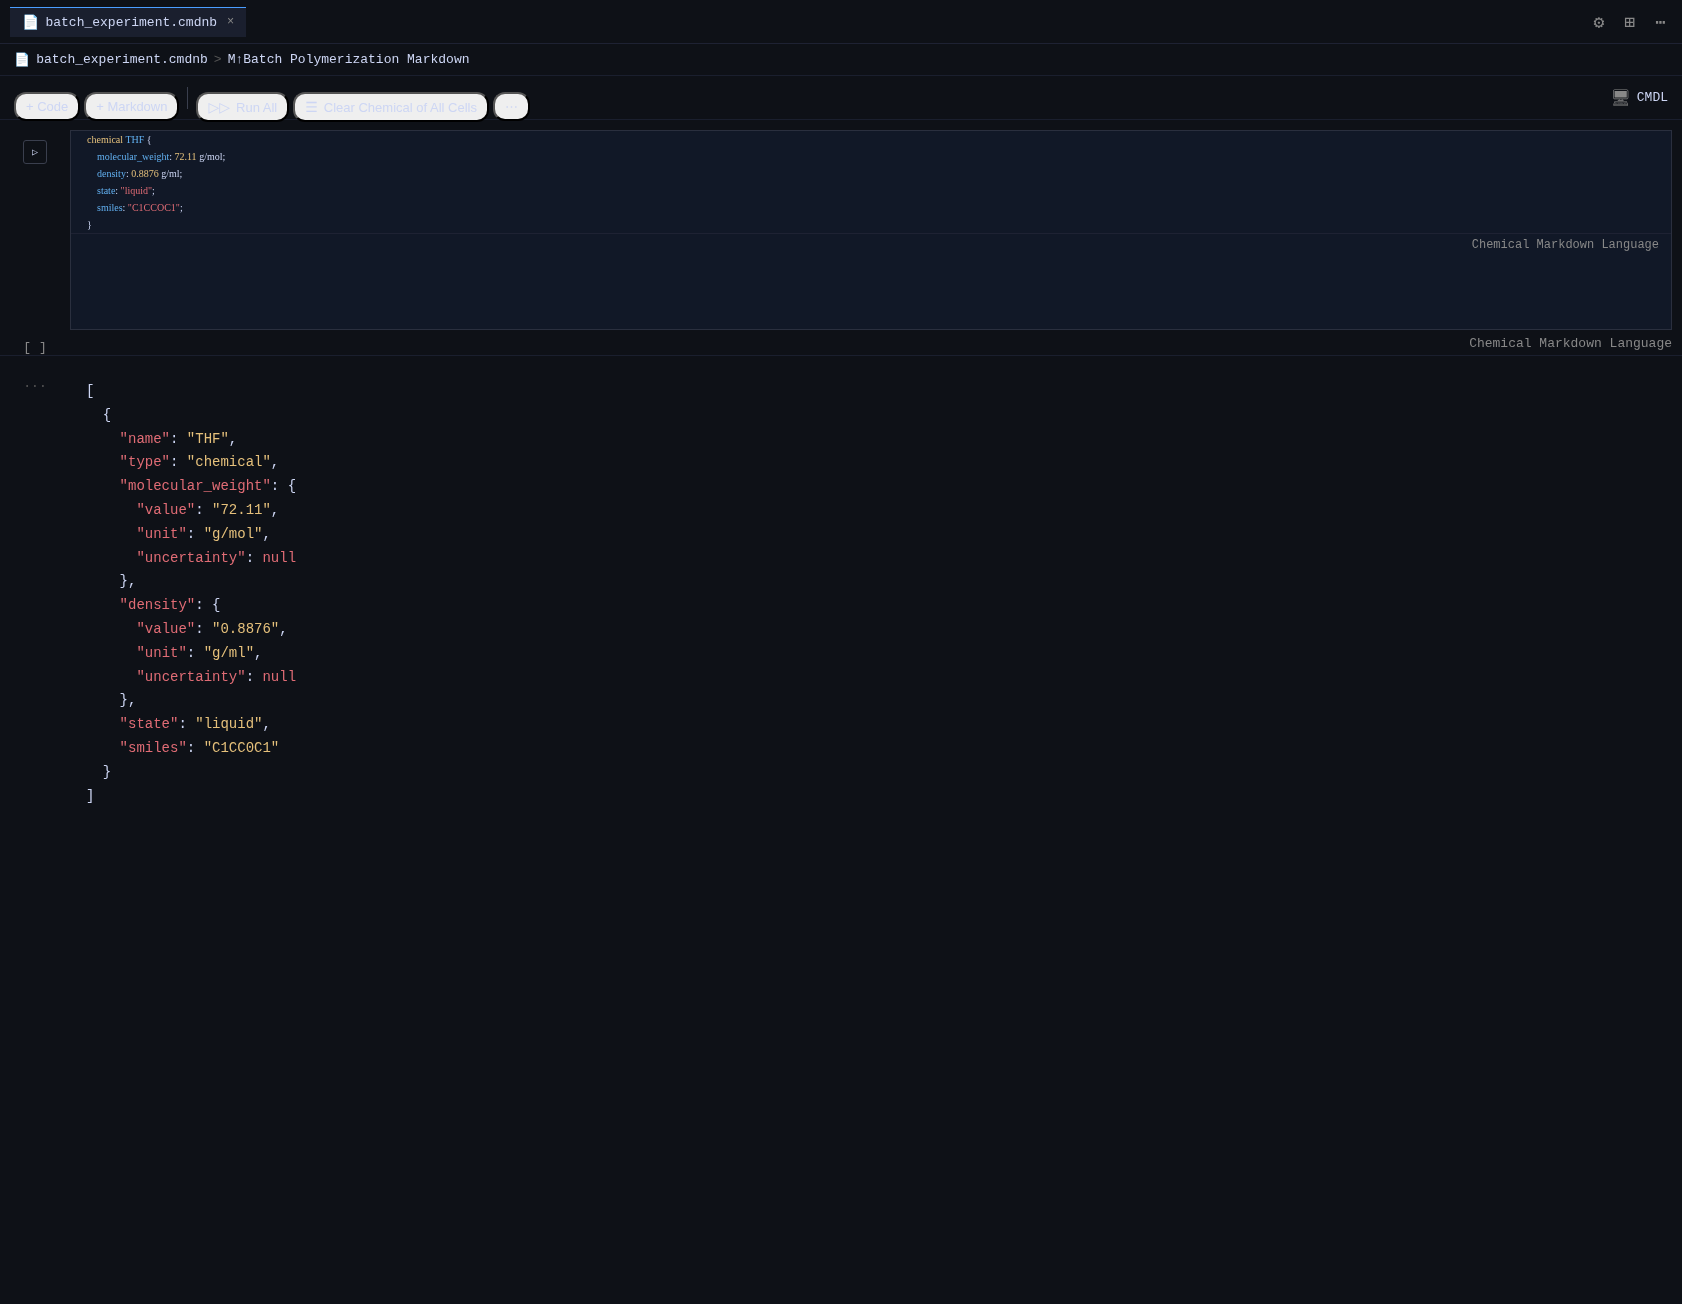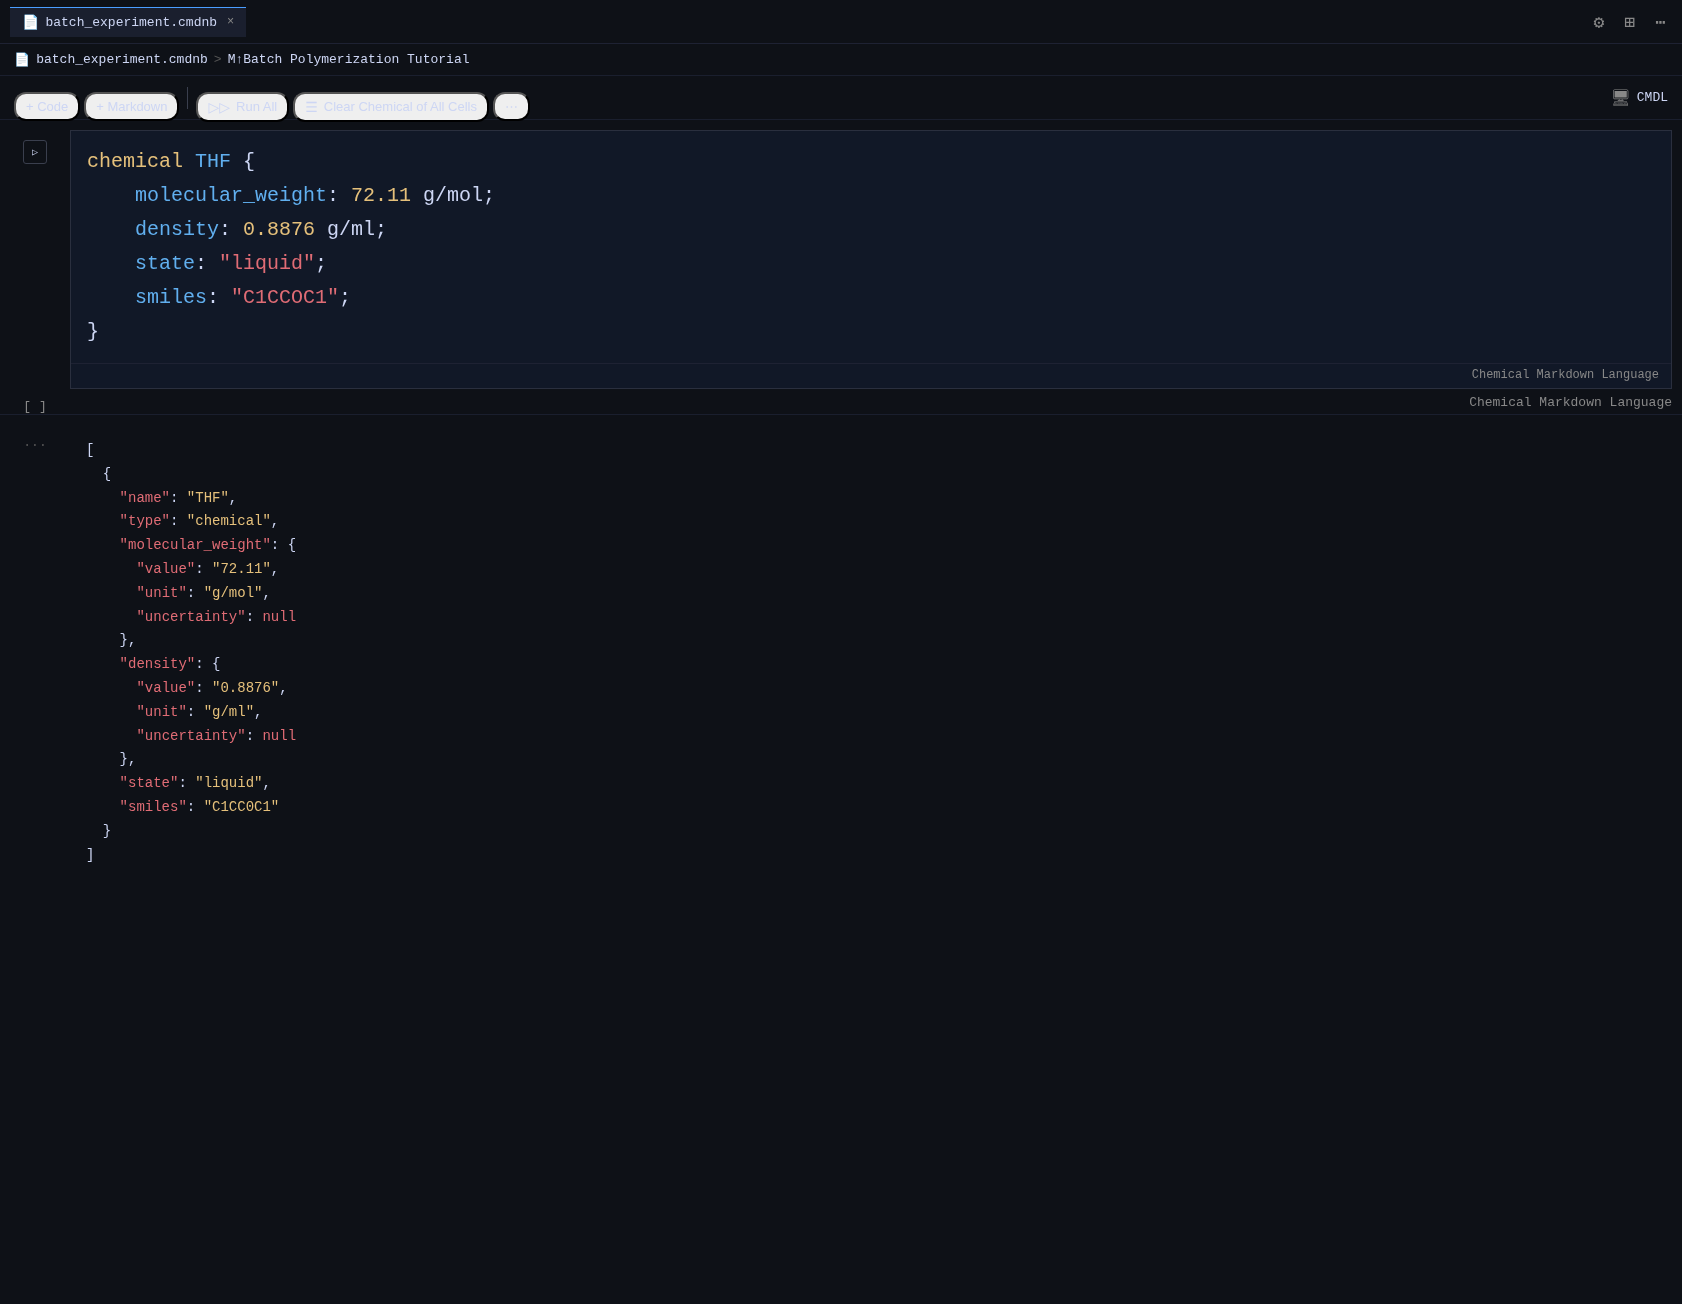--- a/index.html
+++ b/index.html
@@ -82,21 +82,21 @@
       display: flex;
       align-items: center;
       background-color: #0e1117;
       height: 44px;
       padding: 0 14px;
       border-bottom: 1px solid #1a1f2e;
       gap: 4px;
     }
     .toolbar-btn {
       display: flex;
-      align-items: flex-start;
+      align-items: flex-end;
       gap: 6px;
       padding: 5px 10px;
       font-size: 13px;
       color: #cdd6f4;
       cursor: pointer;
       border-radius: 12px;
       margin-top: 18px;
     }
     .toolbar-btn .btn-icon { font-size: 14px; }
     .toolbar-sep {
@@ -175,24 +175,25 @@
 
     .cell-body-output {
       flex: 1;
       background-color: #0e1117;
       margin-right: 10px;
       padding: 10px 0;
       position: relative;
     }
 
     .code-area {
-      padding: 14px 16px;
-      font-size: 20px;
+      padding: 0 16px;
+      font-size: 10px;
       line-height: 1.7;
       white-space: pre;
+      font-family: Liberation Serif, serif;
     }
 
     .cell-footer {
       display: flex;
       justify-content: flex-end;
       padding: 4px 12px 6px;
       font-size: 12px;
       color: #888;
       border-top: 1px solid #1e2233;
     } 
@@ -236,21 +237,21 @@
     <span class="tab-right-btn">⚙</span>
     <span class="tab-right-btn">⊞</span>
     <span class="tab-right-btn">⋯</span>
   </div>
 </div>
 
 <div class="breadcrumb-bar">
   <span class="bc-icon">📄</span>
   <span class="bc-item">batch_experiment.cmdnb</span>
   <span class="bc-sep">&gt;</span>
-  <span class="bc-item">M↑Batch Polymerization Tutorial</span>
+  <span class="bc-item">M↑Batch Polymerization Markdown</span>
 </div>
 
 <div class="toolbar">
   <button class="toolbar-btn">
     <span>+ Code</span>
   </button>
   <button class="toolbar-btn">
     <span>+ Markdown</span>
   </button>
   <div class="toolbar-sep"></div>

